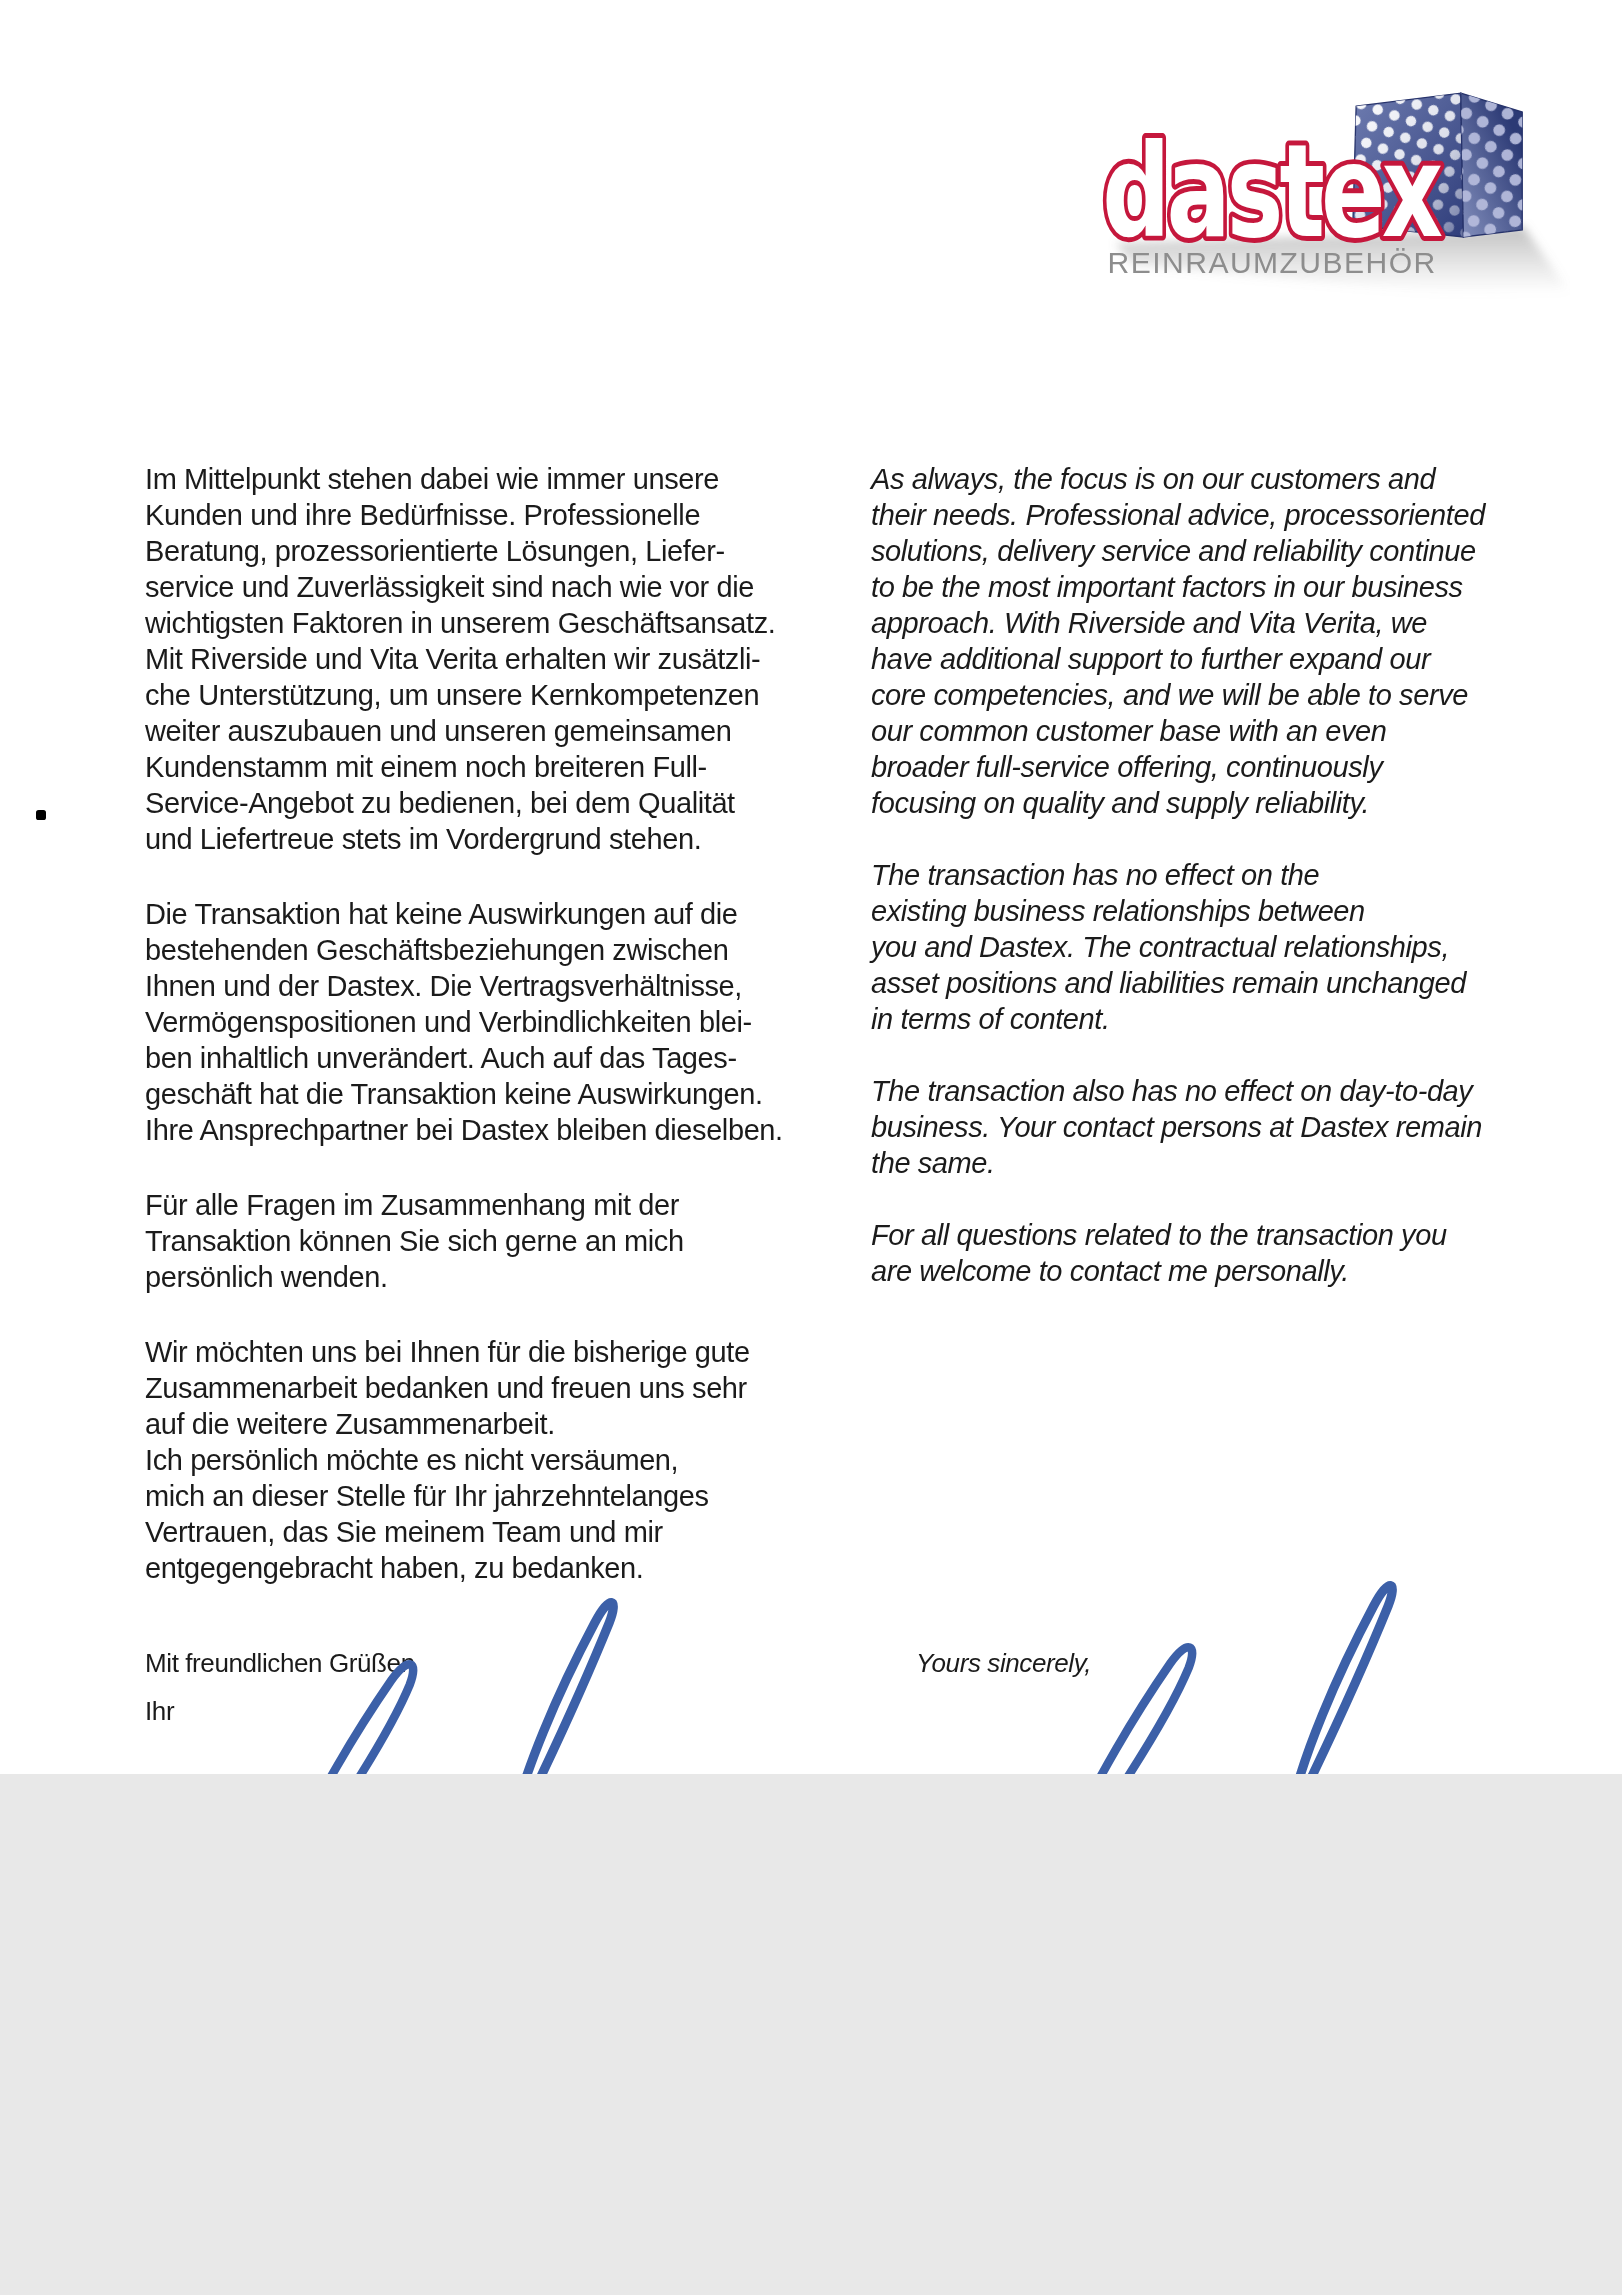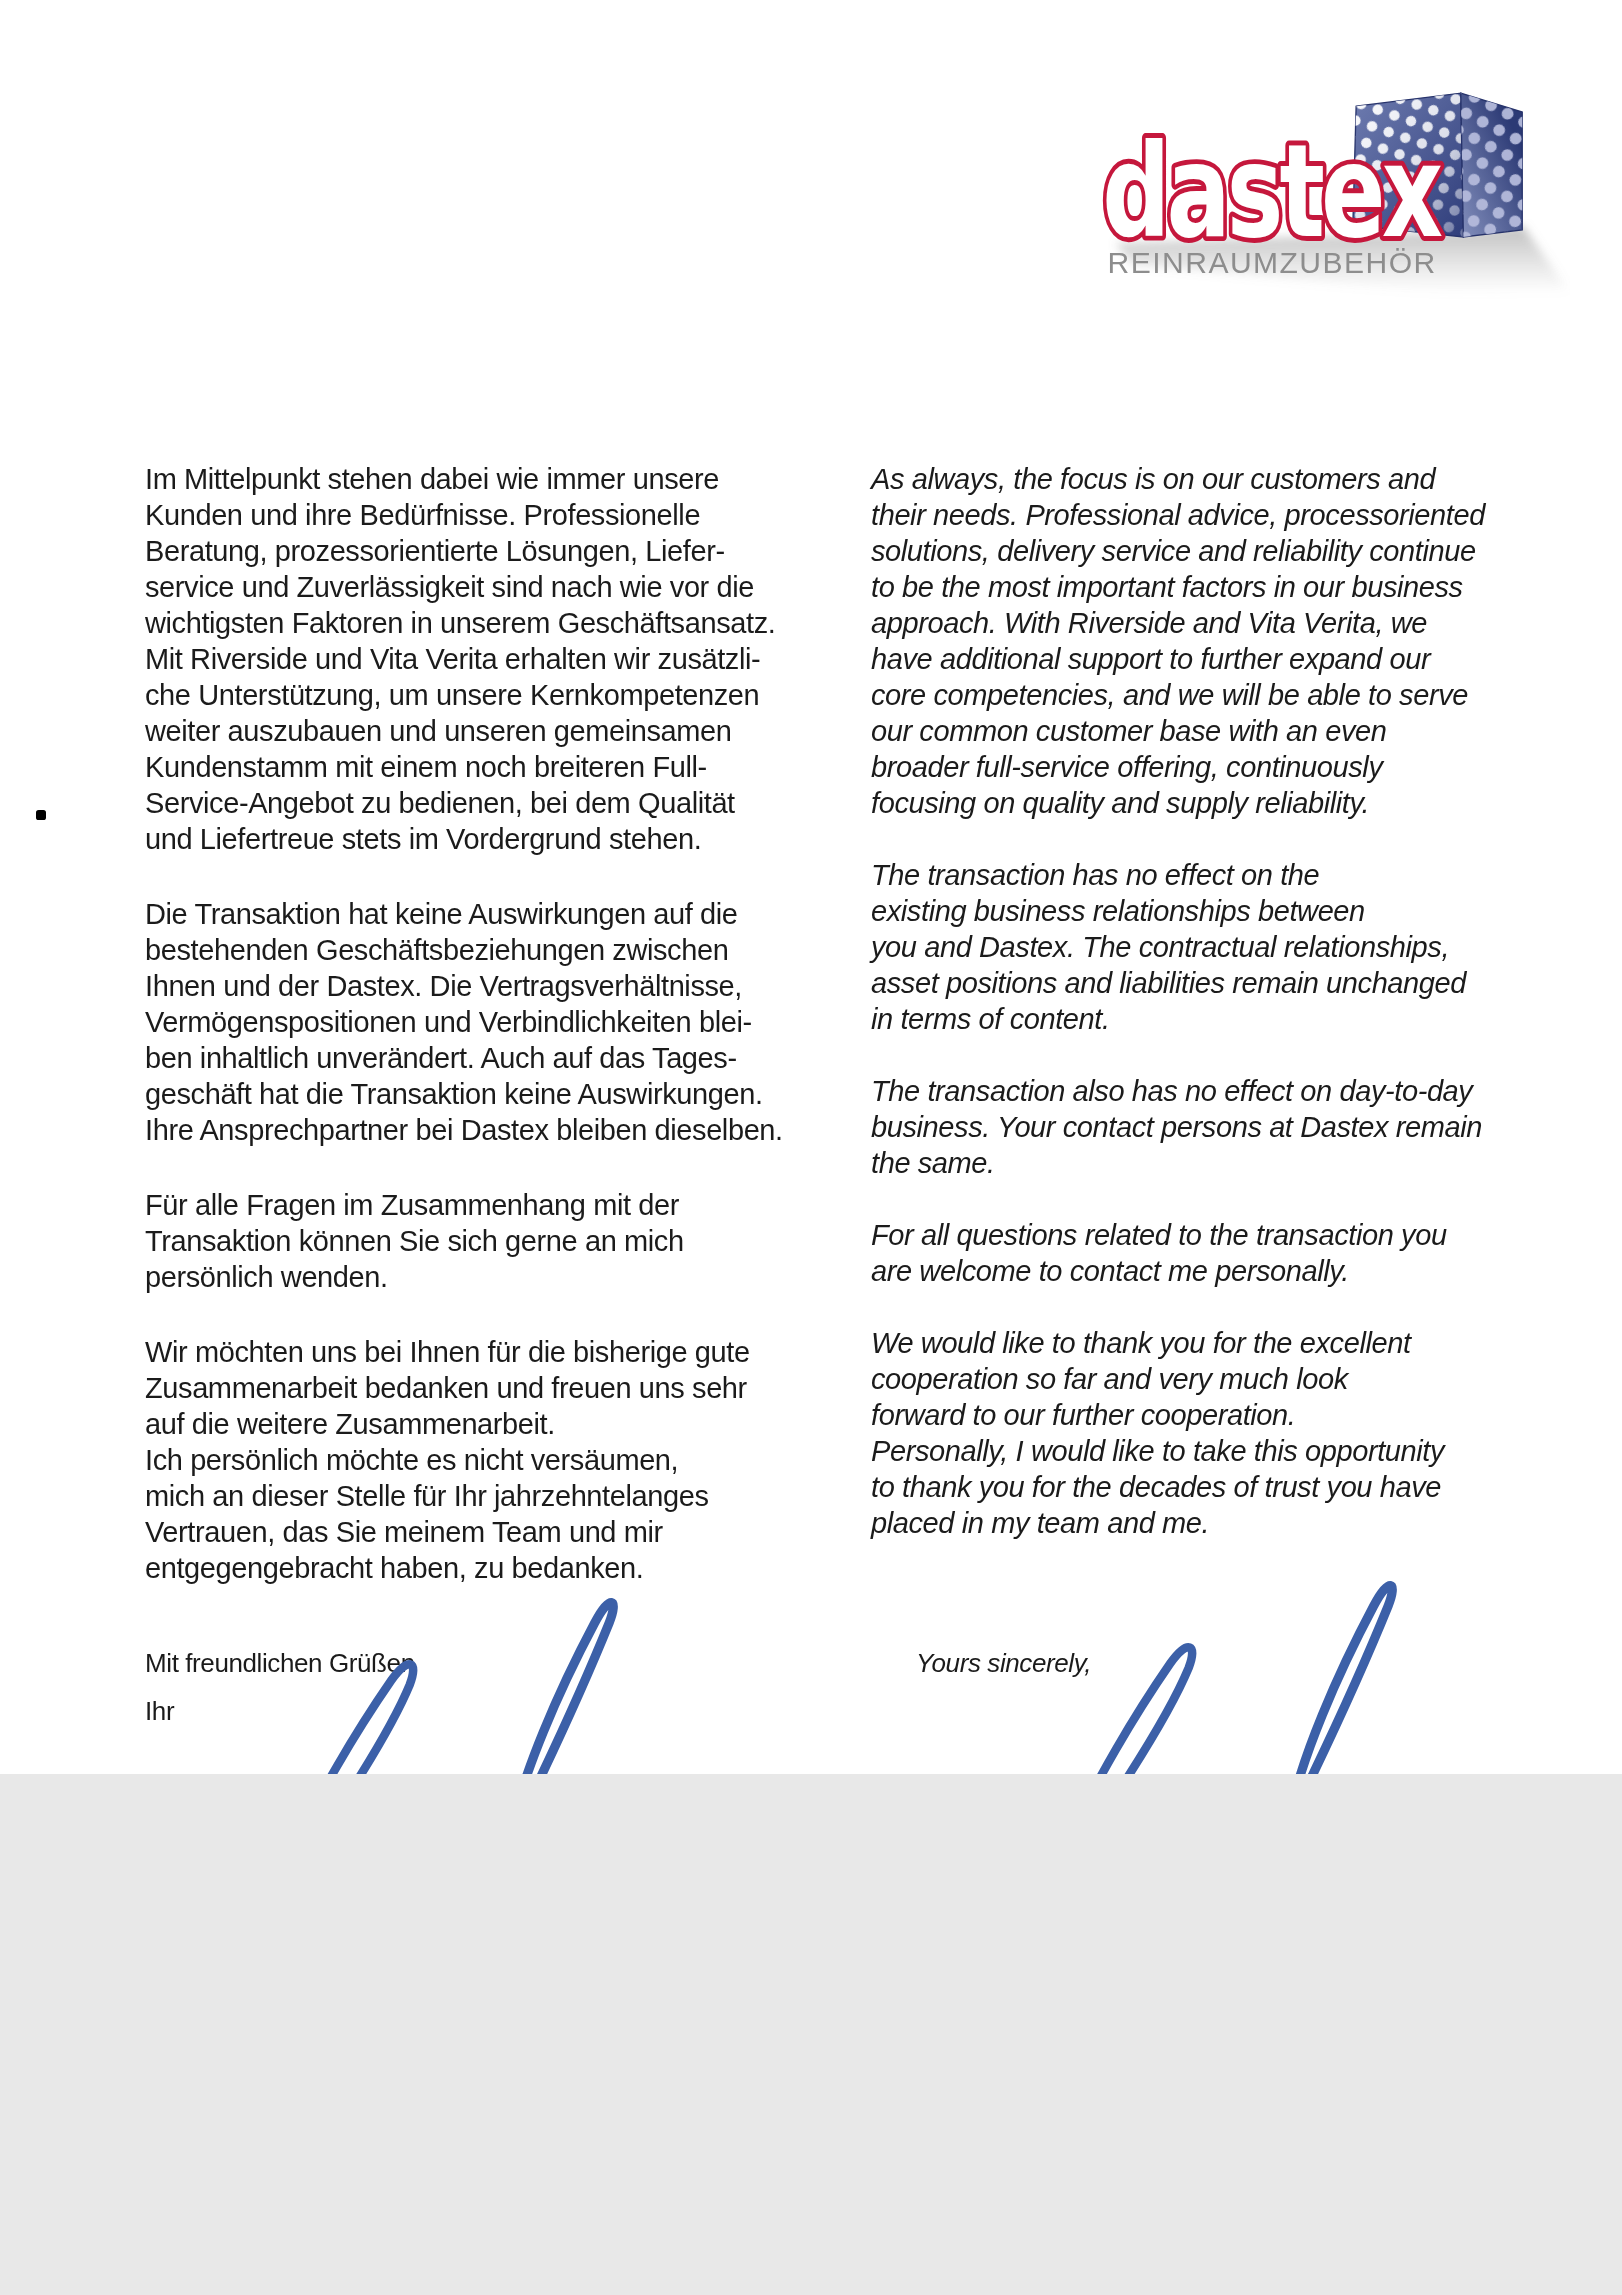--- a/index.html
+++ b/index.html
@@ -133,26 +133,20 @@
       <p class="para">The transaction has no effect on the
 existing business relationships between
 you and Dastex. The contractual relationships,
 asset positions and liabilities remain unchanged
 in terms of content.</p>
       <p class="para">The transaction also has no effect on day-to-day
 business. Your contact persons at Dastex remain
 the same.</p>
       <p class="para">For all questions related to the transaction you
 are welcome to contact me personally.</p>
-      <p class="para">We would like to thank you for the excellent
-cooperation so far and very much look
-forward to our further cooperation.
-Personally, I would like to take this opportunity
-to thank you for the decades of trust you have
-placed in my team and me.</p>
     </section>
 
   <div class="closing closing-left">Mit freundlichen Grüßen
 Ihr</div>
   <div class="closing closing-right">Yours sincerely,</div>
 
   <div class="sig-rule sig-rule-left"></div>
   <div class="sig-rule sig-rule-right"></div>
 
   <div class="signatory signatory-left">Carsten Moschner</div>

